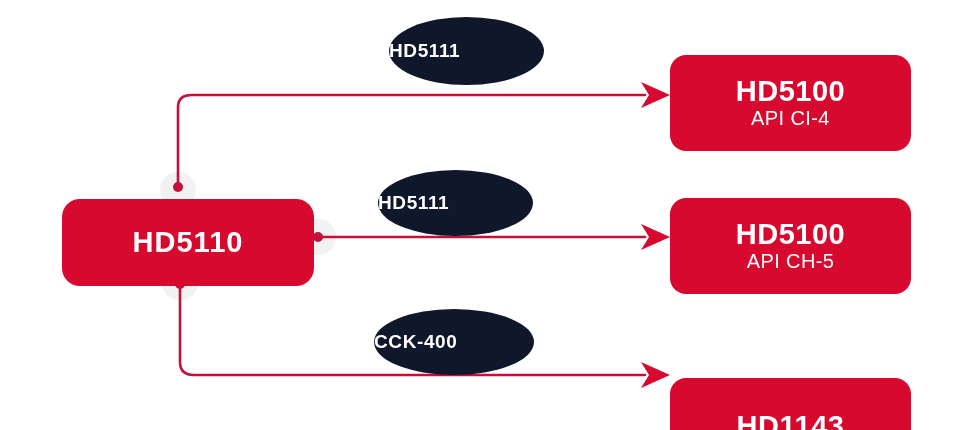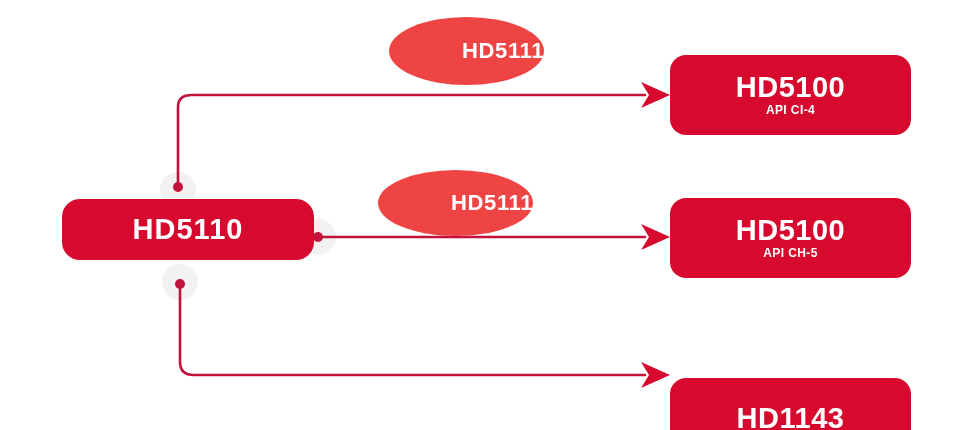--- a/index.html
+++ b/index.html
@@ -32,59 +32,59 @@
     flex-direction: column;
     align-items: center;
     justify-content: center;
     color: #ffffff;
     box-sizing: border-box;
   }
   .node-box.source {
     left: 62px;
     top: 199px;
     width: 252px;
-    height: 61px;
+    height: 87px;
     border-radius: 18px;
   }
   .node-box.target {
     left: 670px;
     width: 241px;
-    height: 80px;
+    height: 96px;
   }
   .node-box.target-0 { top: 55px; }
   .node-box.target-1 { top: 198px; }
   .node-box.target-2 { top: 338px; margin-top: 40px; }
 
   .node-title {
     font-size: 29px;
     font-weight: bold;
     letter-spacing: 0.5px;
     line-height: 1.05;
   }
   .node-title.source-title {
     font-size: 29px;
     letter-spacing: 1px;
   }
   .node-sub {
-    font-size: 12px;
-    font-weight: bold;
+    font-size: 20px;
+    font-weight: normal;
     letter-spacing: 0.4px;
     line-height: 1.15;
     margin-top: 1px;
   }
 
   .edge-label {
     position: absolute;
-    background: #ef4444;
+    background: #0f172a;
     border-radius: 50%;
     display: flex;
     align-items: center;
-    justify-content: flex-end;
+    justify-content: flex-start;
     color: #ffffff;
-    font-size: 22px;
+    font-size: 19px;
     font-weight: bold;
     letter-spacing: 0.6px;
     box-sizing: border-box;
   }
   .edge-label.label-0 {
     left: 389px; top: 17px; width: 155px; height: 68px;
   }
   .edge-label.label-1 {
     left: 378px; top: 170px; width: 155px; height: 66px;
   }
@@ -133,14 +133,17 @@
   <div class="node-box target target-2">
     <div class="node-title">HD1143</div>
   </div>
 
   <div class="edge-label label-0">
     <span>HD5111</span>
   </div>
   <div class="edge-label label-1">
     <span>HD5111</span>
   </div>
+  <div class="edge-label label-2">
+    <span>CCK-400</span>
+  </div>
 
 </div>
 
 </body></html>

